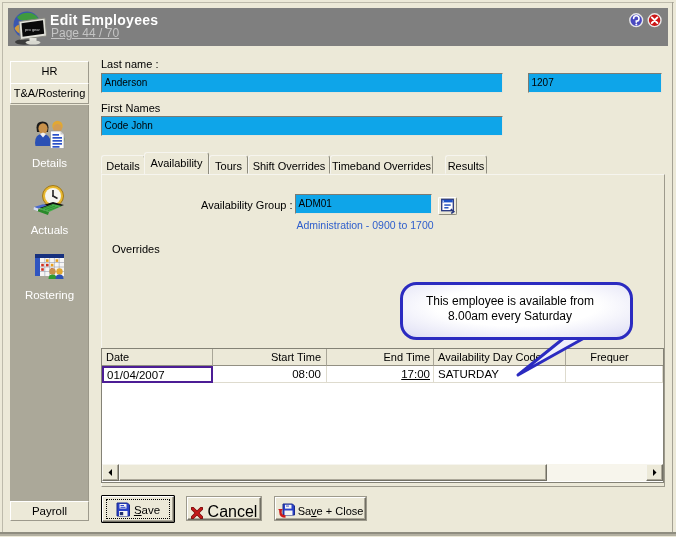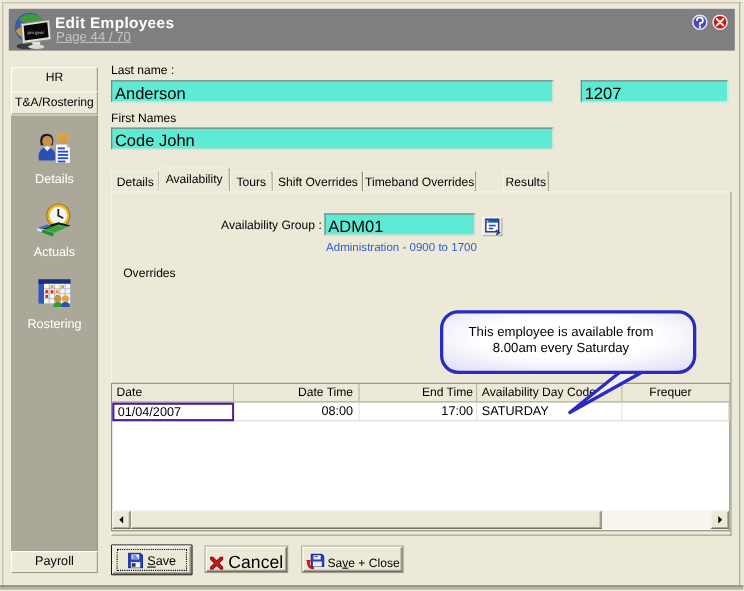--- a/index.html
+++ b/index.html
@@ -18,22 +18,22 @@
 #title2 { left:43px; top:18px; color:#c4c4c4; font-size:12px;text-decoration:underline; }
 
 .sbtn { left:10px; width:79px; background:#ece9d8; border:1px solid;
   border-color:#ffffff #9d9a8c #9d9a8c #ffffff; color:#000; font-size:11px;
   text-align:center; }
 #sidepanel { left:10px; top:105px; width:79px; height:396px; background:#aba899; border-right:1px solid #9b9889; }
 .sicon { left:33px; width:34px; height:34px; }
 .slabel { left:10px; width:79px; text-align:center; color:#ffffff; font-size:11.5px; }
 
 .lbl { color:#000; font-size:11px; }
-.input { background:#5eead4; border:1px solid; border-color:#7b7b73 #e6e4d8 #e6e4d8 #7b7b73;
-  font-size:15px; color:#000; padding:3px 0 0 2.5px; }
+.input { background:#0ea5e9; border:1px solid; border-color:#7b7b73 #e6e4d8 #e6e4d8 #7b7b73;
+  font-size:10px; color:#000; padding:3px 0 0 2.5px; }
 
 .tab { top:155px; height:19px; background:#ece9d8; border:1px solid;
   border-color:#f6f5ef #8e8c7f #ece9d8 #f6f5ef; border-radius:3px 3px 0 0;
   font-size:11px; color:#000; text-align:center; padding-top:4px; z-index:2; }
 #tabactive { top:152px; height:22px; border-bottom:none; }
 #tabpanel { left:101px; top:174px; width:564px; height:313px; background:#ece9d8;
   border:1px solid; border-color:#f6f5ef #9d9a8c #9d9a8c #f6f5ef; }
 
 #grid { left:101px; top:348px; width:563px; height:135px; background:#ffffff;
   border:1px solid #848276; z-index:3; }
@@ -164,46 +164,46 @@
   <div class="input abs" style="left:528px; top:73px; width:134px; height:20px;">1207</div>
   <div class="lbl abs" style="left:101px; top:101.5px;">First Names</div>
   <div class="input abs" style="left:101px; top:116px; width:402px; height:20px;">Code John</div>
 
   <div id="tabpanel" class="abs"></div>
   <div class="tab abs" style="left:101px; width:44px;">Details</div>
   <div class="tab abs" id="tabactive" style="left:144px; width:65px;">Availability</div>
   <div class="tab abs" style="left:209px; width:39px;">Tours</div>
   <div class="tab abs" style="left:248px; width:82px;">Shift Overrides</div>
   <div class="tab abs" style="left:330px; width:103px; padding-left:0; padding-right:0;">Timeband Overrides</div>
-  <div class="tab abs" style="left:457px; width:42px;">Results</div>
+  <div class="tab abs" style="left:445px; width:42px;">Results</div>
 
   <div class="lbl abs" style="left:201px; top:199px; z-index:2;">Availability Group :</div>
   <div class="input abs" style="left:295px; top:194px; width:137px; height:20px; z-index:2;">ADM01</div>
   <div class="abs" style="left:438px; top:197px; width:19px; height:18px; z-index:2; background:#ece9d8; border:1px solid; border-color:#ffffff #8e8c7f #8e8c7f #ffffff; border-radius:2px;">
     <svg width="17" height="16" viewBox="0 0 17 16">
       <rect x="2.7" y="1.3" width="11.6" height="11.4" fill="#fff" stroke="#26367e" stroke-width="1.3"></rect>
       <rect x="3.3" y="1.9" width="10.4" height="2.5" fill="#1d52c8"></rect>
       <rect x="3.8" y="2.6" width="1.1" height="1.1" fill="#fff"></rect>
       <rect x="5.3" y="6.3" width="6.4" height="1.5" fill="#2a56c0"></rect>
       <rect x="5.3" y="9" width="4.2" height="1.5" fill="#2a56c0"></rect>
       <path d="M11.8 11.2 L14.8 13.6 L12.2 15.4" stroke="#26367e" stroke-width="1.5" fill="none"></path>
     </svg>
   </div>
   <div class="abs" style="left:293px; top:219px; width:144px; text-align:center; color:#2e5ecc; font-size:10.5px; z-index:2;">Administration - 0900 to 1700</div>
   <div class="lbl abs" style="left:112px; top:242.5px; z-index:2;">Overrides</div>
 
   <div id="grid" class="abs">
     <div class="hcell abs" style="left:0px; width:111px; padding-left:4px;">Date</div>
-    <div class="hcell abs" style="left:111px; width:114px; text-align:right; padding-right:5px;">Date Time</div>
+    <div class="hcell abs" style="left:111px; width:114px; text-align:right; padding-right:5px;">Start Time</div>
     <div class="hcell abs" style="left:225px; width:107px; text-align:right; padding-right:3px;">End Time</div>
     <div class="hcell abs" style="left:332px; width:132px; padding-left:4px;">Availability Day Code</div>
     <div class="hcell abs" style="left:464px; width:97px; text-align:center; padding-right:10px; border-right:none;">Frequer</div>
     <div class="dcell abs" style="left:0px; width:111px; padding-left:3px; border:2px solid #4c1d95; padding-top:1px;">01/04/2007</div>
     <div class="dcell abs" style="left:111px; width:114px; text-align:right; padding-right:5px;">08:00</div>
-    <div class="dcell abs" style="left:225px; width:107px; text-align:right; padding-right:3px;">17:00</div>
+    <div class="dcell abs" style="left:225px; width:107px; text-align:right; padding-right:3px;text-decoration:underline;">17:00</div>
     <div class="dcell abs" style="left:332px; width:132px; padding-left:4px;">SATURDAY</div>
     <div class="dcell abs" style="left:464px; width:97px;"></div>
     <div id="hscroll" class="abs">
       <div class="sbbtn abs" style="left:0px;"><svg width="15" height="15" viewBox="0 0 15 15">
           <path d="M9 4 L5.5 7.5 L9 11Z" fill="#000"></path>
         </svg></div>
       <div id="sbthumb" class="abs"></div>
       <div class="sbbtn abs" style="left:544px;"><svg width="15" height="15" viewBox="0 0 15 15">
           <path d="M6 4 L9.5 7.5 L6 11Z" fill="#000"></path>
         </svg></div>

